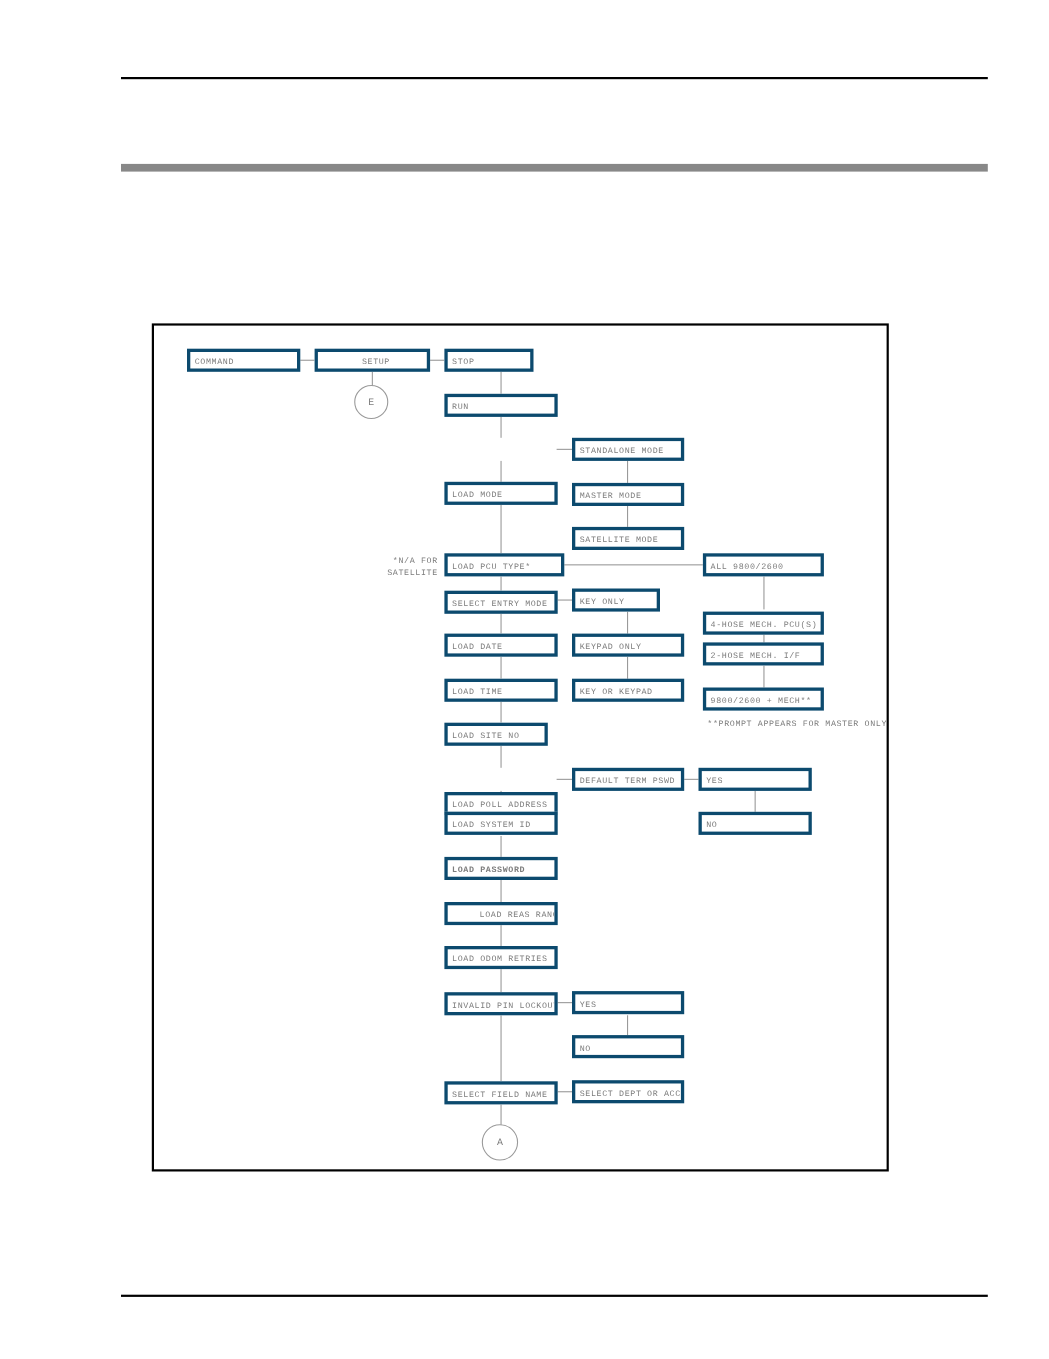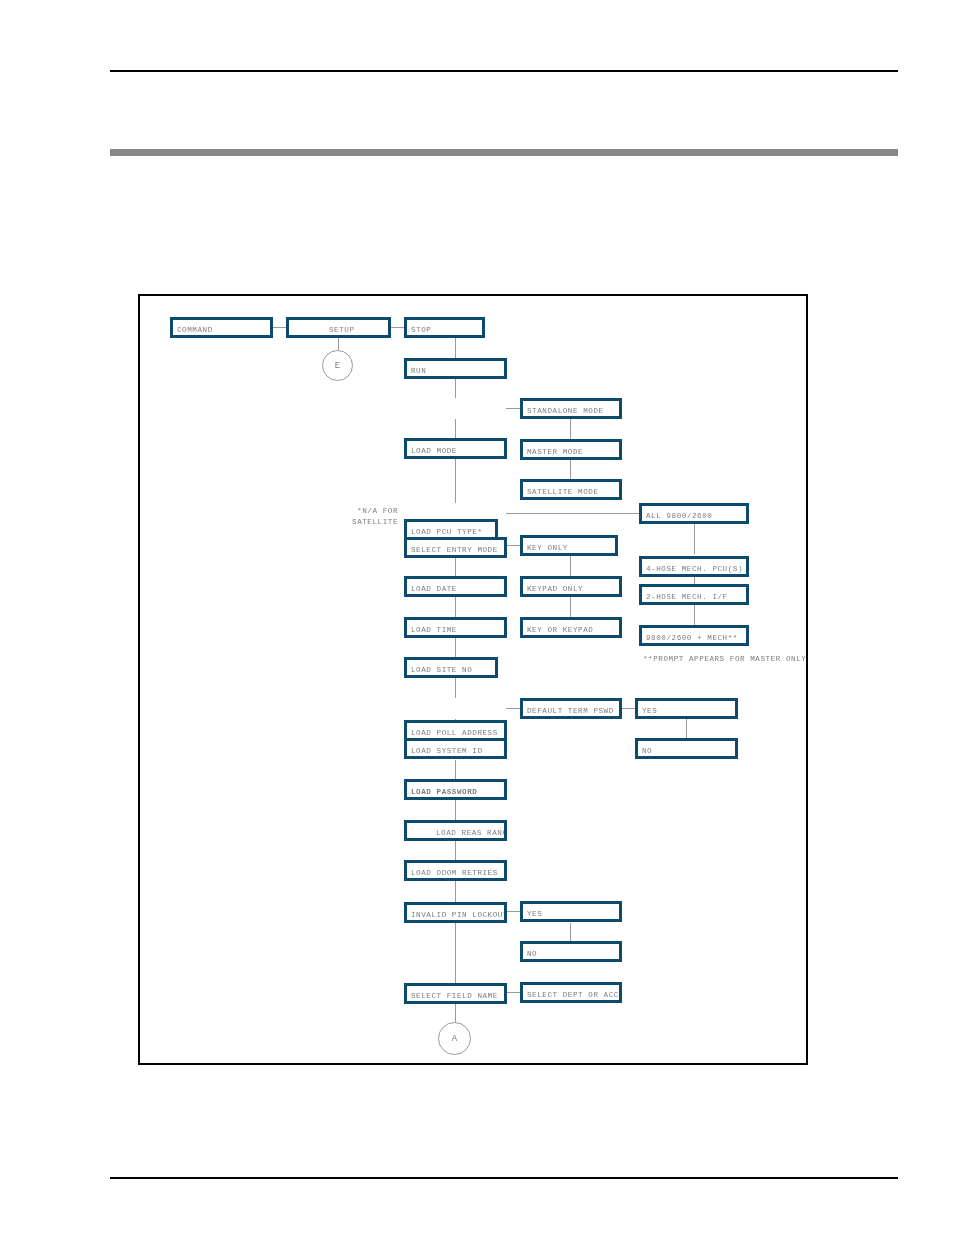--- a/index.html
+++ b/index.html
@@ -165,25 +165,25 @@
   <div class="node" style="left:286px; top:317px; width:105px;padding-left:40px;">SETUP</div>
   <div class="node" style="left:404px; top:317px; width:81px;">STOP</div>
 
   <div class="node" style="left:404px; top:358px; width:103px;">RUN</div>
 
   <div class="node" style="left:404px; top:398px; width:103px;margin-top:40px;">LOAD MODE</div>
   <div class="node" style="left:520px; top:398px; width:102px;">STANDALONE MODE</div>
   <div class="node" style="left:520px; top:439px; width:102px;">MASTER MODE</div>
   <div class="node" style="left:520px; top:479px; width:102px;">SATELLITE MODE</div>
 
-  <div class="node" style="left:404px; top:503px; width:94px;margin-top:16px;">LOAD PCU TYPE*</div>
+  <div class="node" style="left:404px; top:503px; width:109px;">LOAD PCU TYPE*</div>
   <div class="node" style="left:639px; top:503px; width:110px;">ALL 9800/2600</div>
 
   <div class="node" style="left:404px; top:537px; width:103px;">SELECT ENTRY MODE</div>
-  <div class="node" style="left:520px; top:535px; width:98px;">KEY ONLY</div>
+  <div class="node" style="left:520px; top:535px; width:80px;">KEY ONLY</div>
   <div class="node" style="left:639px; top:544px; width:110px;margin-top:12px;">4-HOSE MECH. PCU(S)</div>
 
   <div class="node" style="left:404px; top:576px; width:103px;">LOAD DATE</div>
   <div class="node" style="left:520px; top:576px; width:102px;">KEYPAD ONLY</div>
   <div class="node" style="left:639px; top:584px; width:110px;">2-HOSE MECH. I/F</div>
 
   <div class="node" style="left:404px; top:617px; width:103px;">LOAD TIME</div>
   <div class="node" style="left:520px; top:617px; width:102px;">KEY OR KEYPAD</div>
   <div class="node" style="left:639px; top:625px; width:110px;">9800/2600 + MECH**</div>
 

